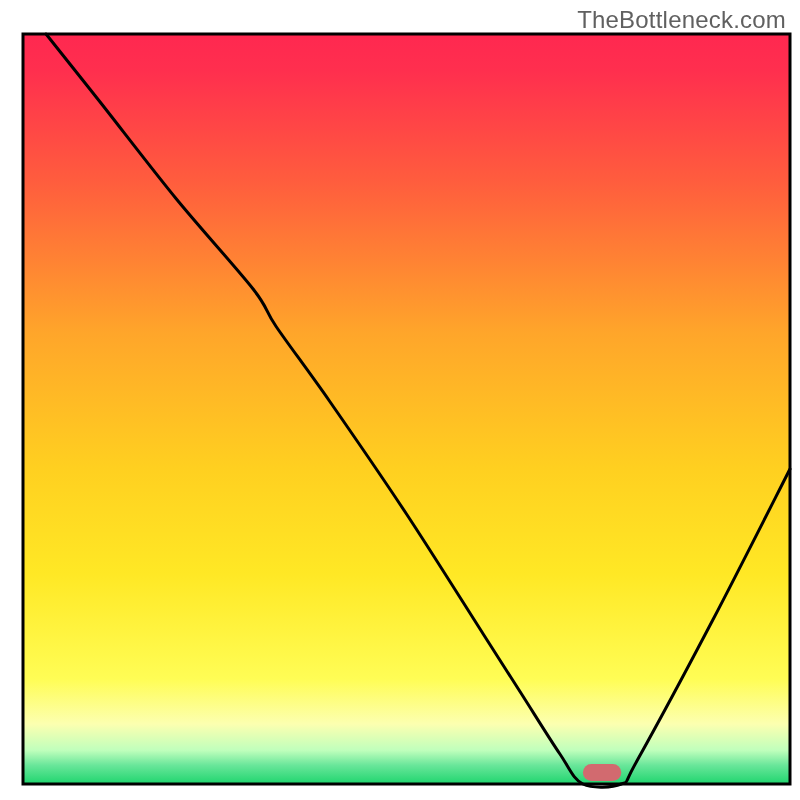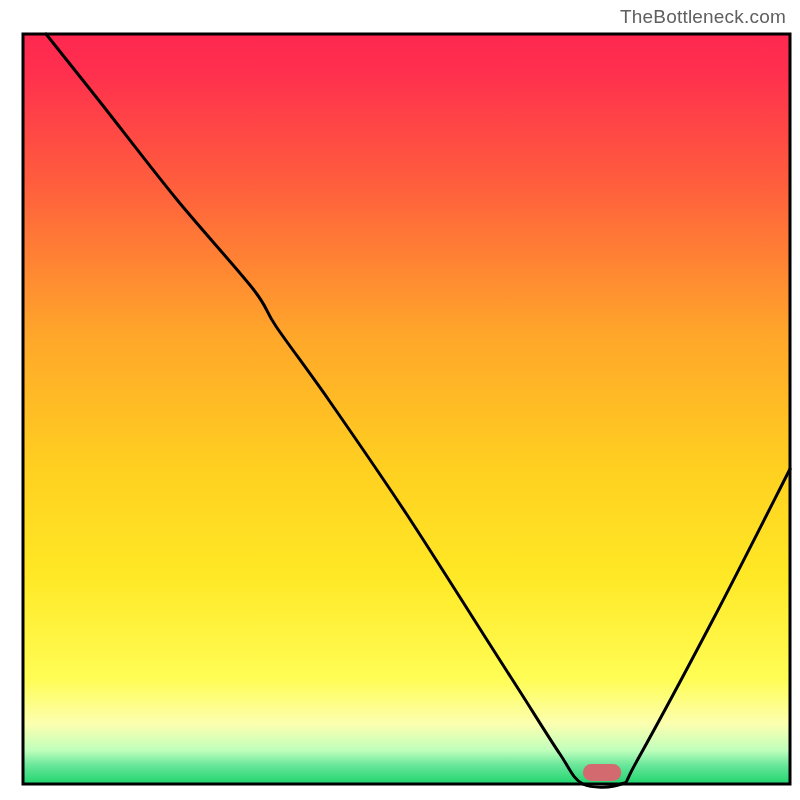--- a/index.html
+++ b/index.html
@@ -14,21 +14,21 @@
   .wrap {
     position: relative;
     width: 800px;
     height: 800px;
   }
   .watermark {
     position: absolute;
     top: 6px;
     right: 14px;
     color: #606060;
-    font-size: 19px;
+    font-size: 24px;
     font-weight: 500;
     letter-spacing: 0.2px;
     z-index: 5;
   }
   svg.plot {
     position: absolute;
     left: 0;
     top: 0;
     width: 800px;
     height: 800px;

